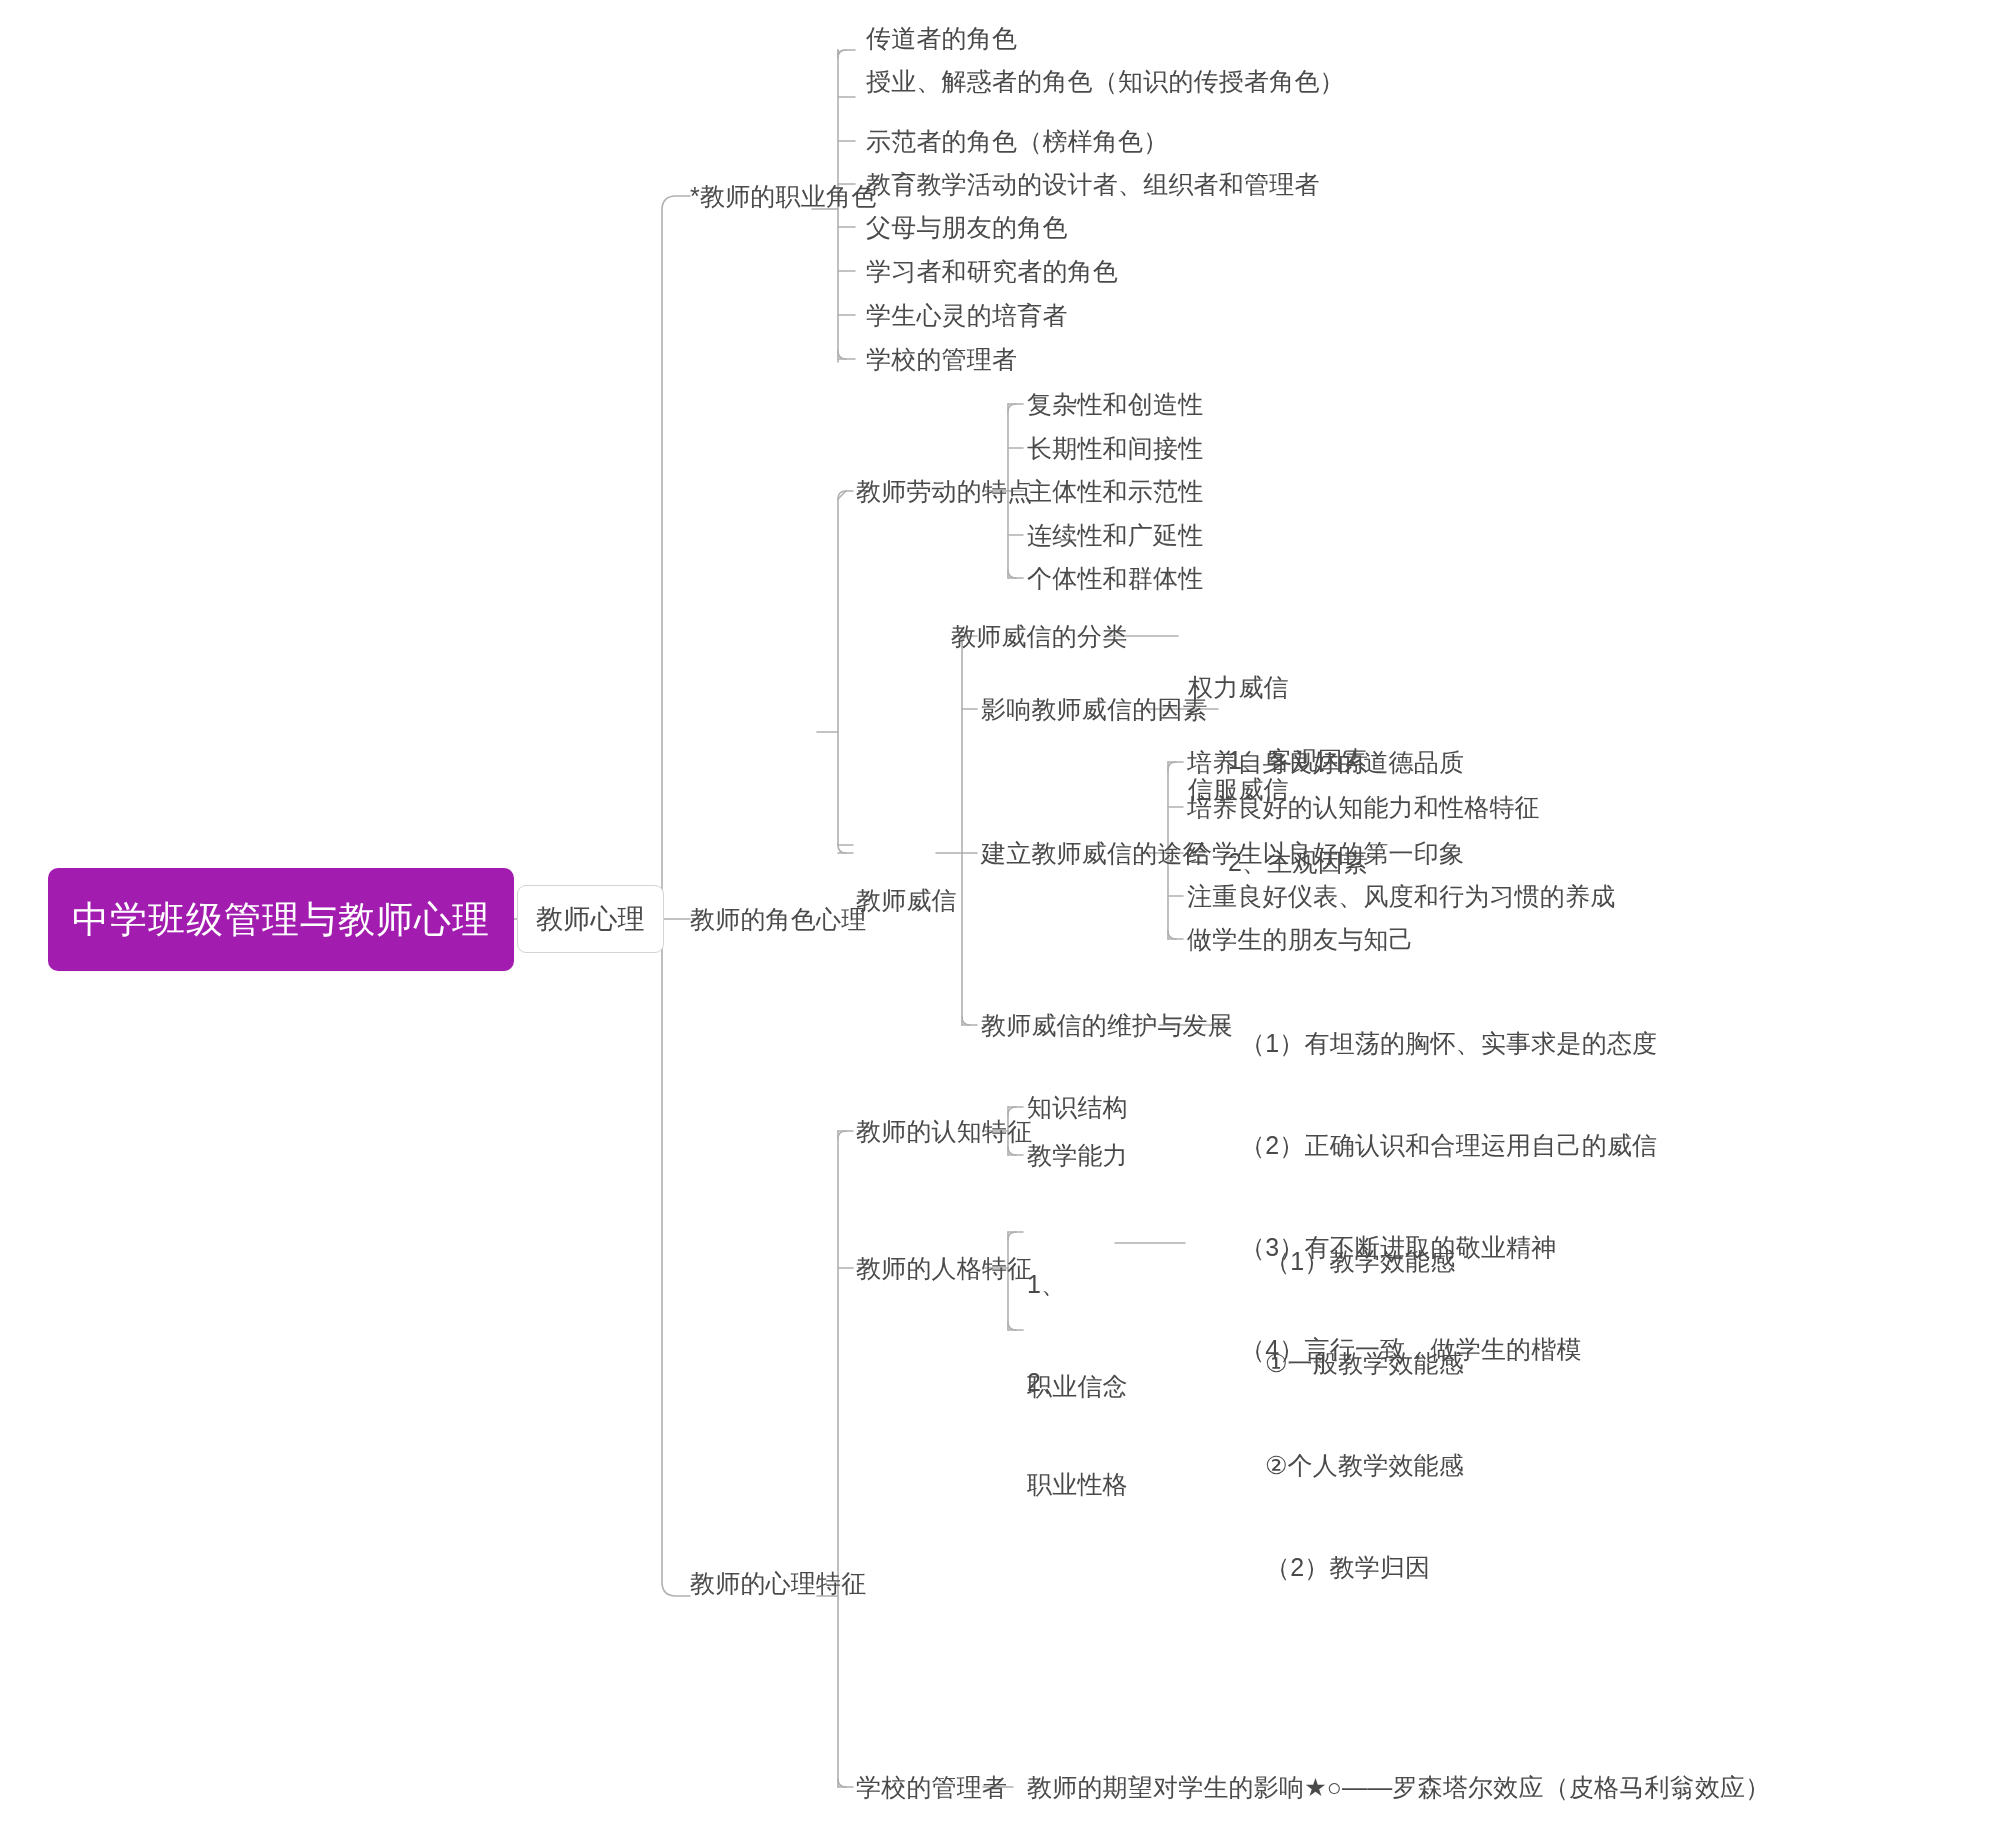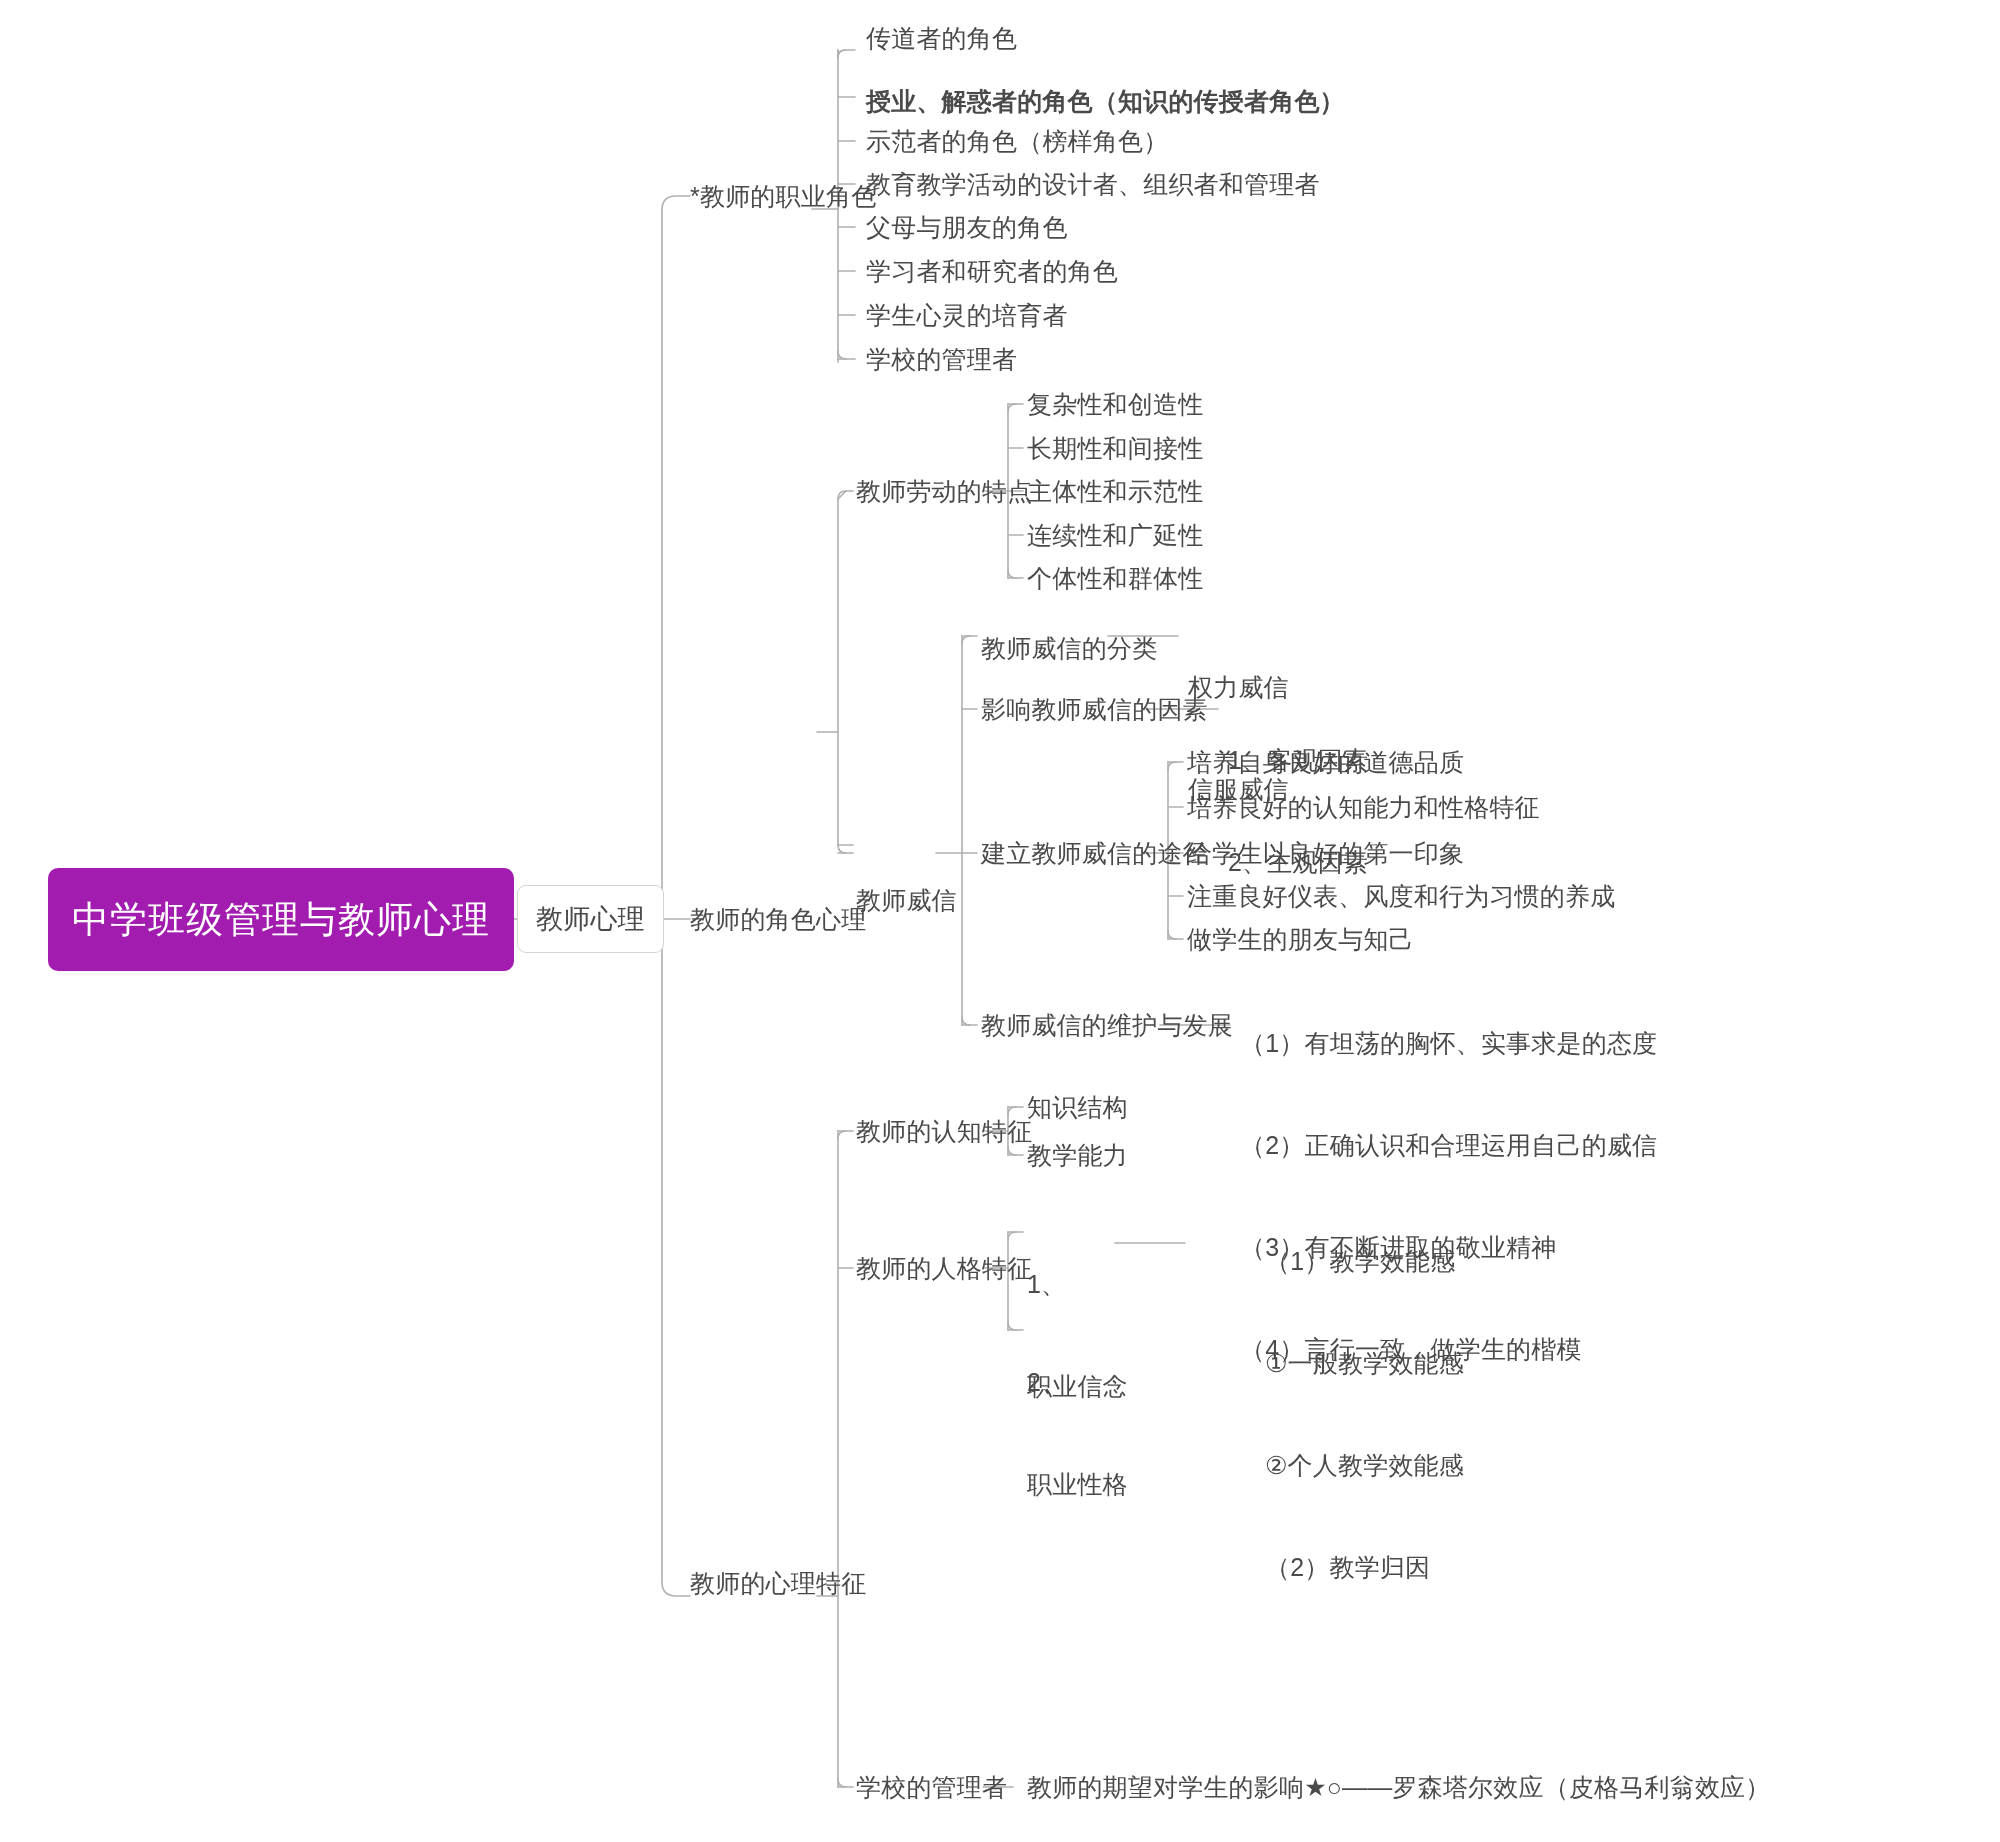--- a/index.html
+++ b/index.html
@@ -165,38 +165,38 @@
 
   <div class="node root" style="left:48px; top:868px;">中学班级管理与教师心理</div>
 
   <div class="node boxed" style="left:517px; top:885px;">教师心理</div>
 
   <div class="node" style="left:690px; top:179px;">*教师的职业角色</div>
   <div class="node" style="left:690px; top:902px;">教师的角色心理</div>
   <div class="node" style="left:690px; top:1566px;">教师的心理特征</div>
 
   <div class="node" style="left:866px; top:21px;">传道者的角色</div>
-  <div class="node" style="left:866px; top:84px;font-weight:bold;">授业、解惑者的角色（知识的传授者角色）</div>
+  <div class="node" style="left:866px; top:64px;">授业、解惑者的角色（知识的传授者角色）</div>
   <div class="node" style="left:866px; top:124px;">示范者的角色（榜样角色）</div>
   <div class="node" style="left:866px; top:167px;">教育教学活动的设计者、组织者和管理者</div>
   <div class="node" style="left:866px; top:210px;">父母与朋友的角色</div>
   <div class="node" style="left:866px; top:254px;">学习者和研究者的角色</div>
   <div class="node" style="left:866px; top:298px;">学生心灵的培育者</div>
   <div class="node" style="left:866px; top:342px;">学校的管理者</div>
 
   <div class="node" style="left:856px; top:474px;">教师劳动的特点</div>
   <div class="node" style="left:856px; top:836px;margin-top:47px;">教师威信</div>
 
   <div class="node" style="left:1027px; top:387px;">复杂性和创造性</div>
   <div class="node" style="left:1027px; top:431px;">长期性和间接性</div>
   <div class="node" style="left:1027px; top:474px;">主体性和示范性</div>
   <div class="node" style="left:1027px; top:518px;">连续性和广延性</div>
   <div class="node" style="left:1027px; top:561px;">个体性和群体性</div>
 
-  <div class="node" style="left:981px; top:619px;margin-top:12px;">教师威信的分类</div>
+  <div class="node" style="left:951px; top:619px;">教师威信的分类</div>
   <div class="node" style="left:981px; top:692px;">影响教师威信的因素</div>
   <div class="node" style="left:981px; top:836px;">建立教师威信的途径</div>
   <div class="node" style="left:981px; top:1008px;">教师威信的维护与发展</div>
 
   <div class="node multiline" style="left:1188px; top:602px;">
     <span class="ln">权力威信</span>
     <span class="ln">信服威信</span>
   </div>
 
   <div class="node multiline" style="left:1228px; top:675px;">

